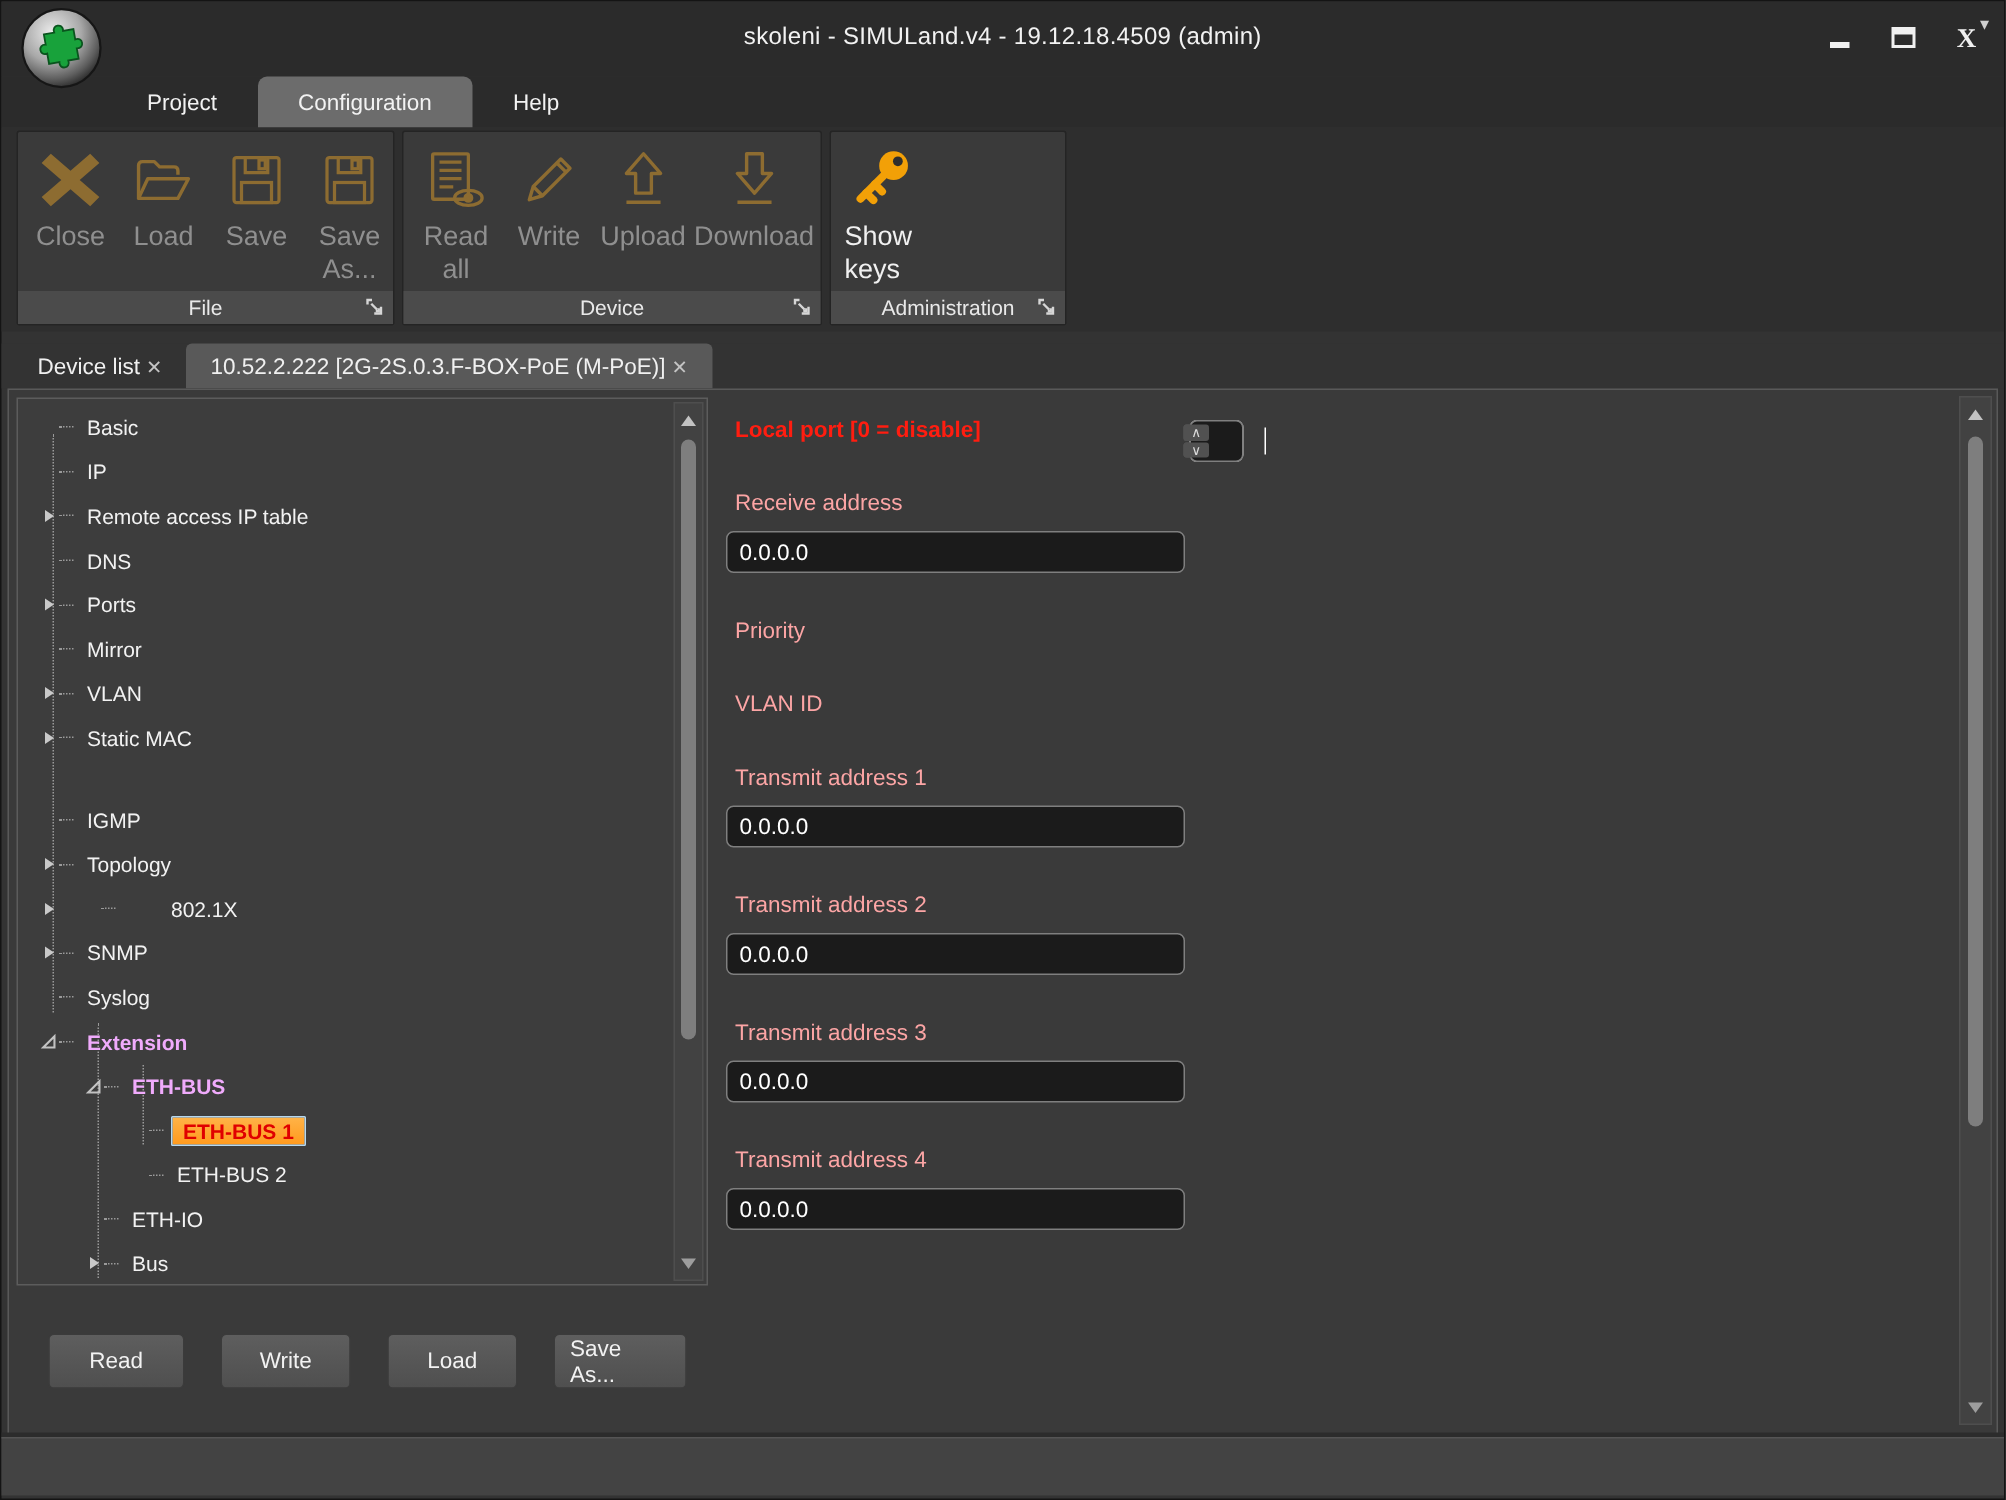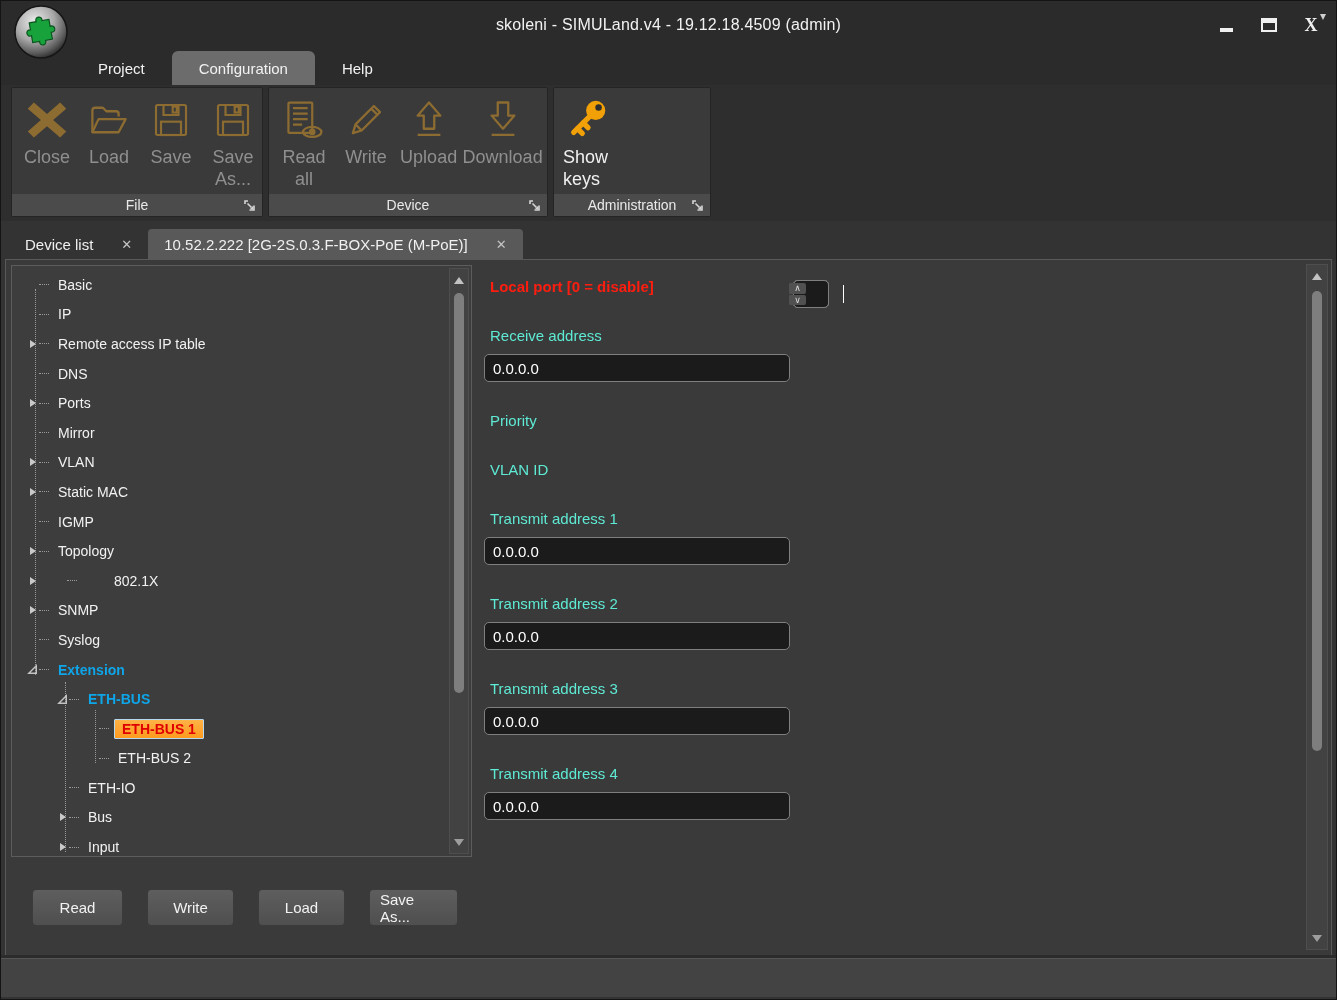--- a/index.html
+++ b/index.html
@@ -28,37 +28,37 @@
   .rbtn{display:flex;flex-direction:column;align-items:center;padding:1px 5px;min-width:52px;}
   .ricon{height:52px;display:flex;align-items:center;justify-content:center;color:#8d6c31;}
   .rlabel{font-size:18px;color:#8f8f8f;text-align:center;line-height:1.2;margin-top:1px;white-space:pre-line;}
   .rbtn.enabled .ricon{color:#f2a007;}
   .rbtn.enabled .rlabel{color:#f0f0f0;text-align:left;align-self:flex-start;}
   .rcaption{position:absolute;left:0;right:0;bottom:0;height:22px;background:#4b4b4b;color:#e9e9e9;font-size:14px;text-align:center;line-height:22px;}
   .rlauncher{position:absolute;right:5px;bottom:4px;width:14px;height:14px;color:#d6d6d6;}
 
   
   .tabbar{position:absolute;top:228px;left:0;right:0;height:30px;background:#333;display:flex;align-items:stretch;padding-left:8px;}
-  .doc-tab{display:flex;align-items:center;gap:28px;padding:0 16px;font-size:15px;color:#f0f0f0;}
+  .doc-tab{display:flex;align-items:center;gap:4px;padding:0 16px;font-size:15px;color:#f0f0f0;}
   .doc-tab.active{background:#595959;border-radius:4px 4px 0 0;}
   .tclose{color:#c4c4c4;font-size:13px;line-height:13px;}
   .tab-caret{position:absolute;right:10px;top:8px;color:#cfcfcf;font-size:12px;}
 
   
   .main-frame{position:absolute;left:4px;right:4px;top:258px;height:696px;border:1px solid #595959;background:#3a3a3a;box-sizing:content-box;}
 
   
   .tree-panel{position:absolute;left:5px;top:5px;width:461px;height:592px;border:1px solid #5c5c5c;background:#3d3d3d;overflow:hidden;box-sizing:border-box;}
   .tree-rows{position:absolute;left:0;top:4px;right:24px;bottom:0;}
   .tree-row{height:29.6px;display:flex;align-items:center;font-size:14px;color:#f2f2f2;position:relative;z-index:2;}
   .arrowzone{width:13px;display:flex;align-items:center;justify-content:center;flex:0 0 13px;}
   .tri{width:0;height:0;border-left:6px solid #c9c9c9;border-top:4.5px solid transparent;border-bottom:4.5px solid transparent;}
   .stub{width:10px;flex:0 0 10px;border-top:1px dotted #9a9a9a;margin-right:5px;}
   .tree-row .lbl{padding:1px 4px;}
-  .tree-row.red .lbl{color:#0ea5e9;font-weight:700;}
+  .tree-row.red .lbl{color:#f0abfc;font-weight:700;}
   .tree-row.selected .lbl{background:linear-gradient(#ffb347,#ff9a1e);color:#e00000;font-weight:700;border:1px solid #b5d8f0;border-radius:1px;padding:1px 7px;}
   .spine{position:absolute;border-left:1px dotted #9a9a9a;width:0;z-index:1;}
 
   
   .vscroll{position:absolute;width:20px;background:#424242;border:1px solid #4e4e4e;box-sizing:border-box;}
   .tree-scroll{right:2px;top:2px;bottom:2px;}
   .sarrow{position:absolute;left:0;right:0;height:18px;display:flex;align-items:center;justify-content:center;}
   .sarrow.up{top:2px;}
   .sarrow.down{bottom:2px;}
   .tri-up{width:0;height:0;border-left:5.5px solid transparent;border-right:5.5px solid transparent;border-bottom:7px solid #c2c2c2;}
@@ -72,21 +72,21 @@
   .actions{position:absolute;left:26px;top:629px;display:flex;gap:24px;}
   .abtn{height:37px;background:linear-gradient(#5e5e5e,#4f4f4f);border:1px solid #3b3b3b;border-radius:4px;color:#f2f2f2;font-size:15px;display:flex;align-items:center;justify-content:center;padding:0 10px;box-sizing:border-box;}
   .abtn:nth-child(1){width:91px;}
   .abtn:nth-child(2){width:87px;}
   .abtn:nth-child(3){width:87px;}
   .abtn:nth-child(4){width:89px;}
 
   
   .form{position:absolute;left:478px;top:17px;width:330px;}
   .field{margin-bottom:29px;}
-  .flabel{font-size:15px;color:#5eead4;margin:0 0 8px 6px;height:20px;line-height:20px;}
+  .flabel{font-size:15px;color:#fca5a5;margin:0 0 8px 6px;height:20px;line-height:20px;}
   .flabel.red{color:#ff1d10;font-weight:700;}
   .input-wrap{position:relative;width:306px;height:28px;}
   .input-wrap input{width:100%;height:100%;box-sizing:border-box;background:#1b1b1b;border:1px solid #7f7f7f;border-radius:5px;color:#fff;font-size:15px;padding:0 26px 0 8px;font-family:"Liberation Sans",sans-serif;outline:none;}
   .input-wrap.text input{padding-right:8px;}
   .input-wrap.focused input{border-color:#e8e8e8;}
   .caret{position:absolute;left:50px;top:5px;bottom:5px;width:1px;background:#fff;}
   .spinner{position:absolute;right:4px;top:3px;bottom:3px;width:17px;display:flex;flex-direction:column;gap:1px;}
   .spin{flex:1;background:#515151;border-radius:2px;color:#dcdcdc;font-size:9px;line-height:10px;text-align:center;display:flex;align-items:center;justify-content:center;}
 
   
@@ -328,21 +328,21 @@
     <span class="stub"></span>
     <span class="lbl">VLAN</span>
   </div>
           <div class="tree-row" style="padding-left: 14px;">
     <span class="arrowzone">
               <span class="tri"></span>
             </span>
     <span class="stub"></span>
     <span class="lbl">Static MAC</span>
   </div>
-          <div class="tree-row" style="padding-left: 14px;">
+          <div class="tree-row" style="padding-left: 14px; margin-top: 25px;">
     <span class="arrowzone"></span>
     <span class="stub"></span>
     <span class="lbl">IGMP</span>
   </div>
           <div class="tree-row" style="padding-left: 14px;">
     <span class="arrowzone">
               <span class="tri"></span>
             </span>
     <span class="stub"></span>
     <span class="lbl">Topology</span>

